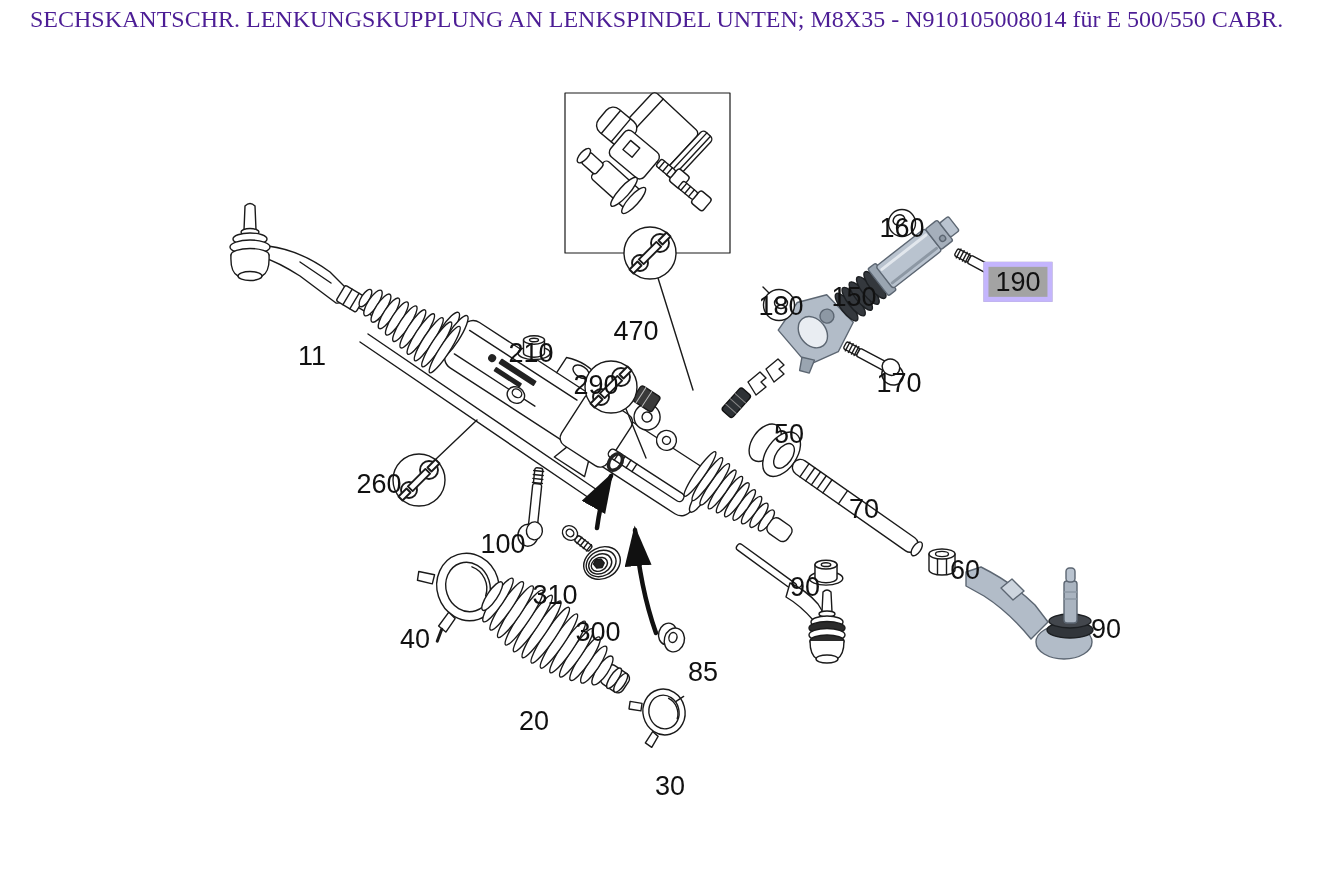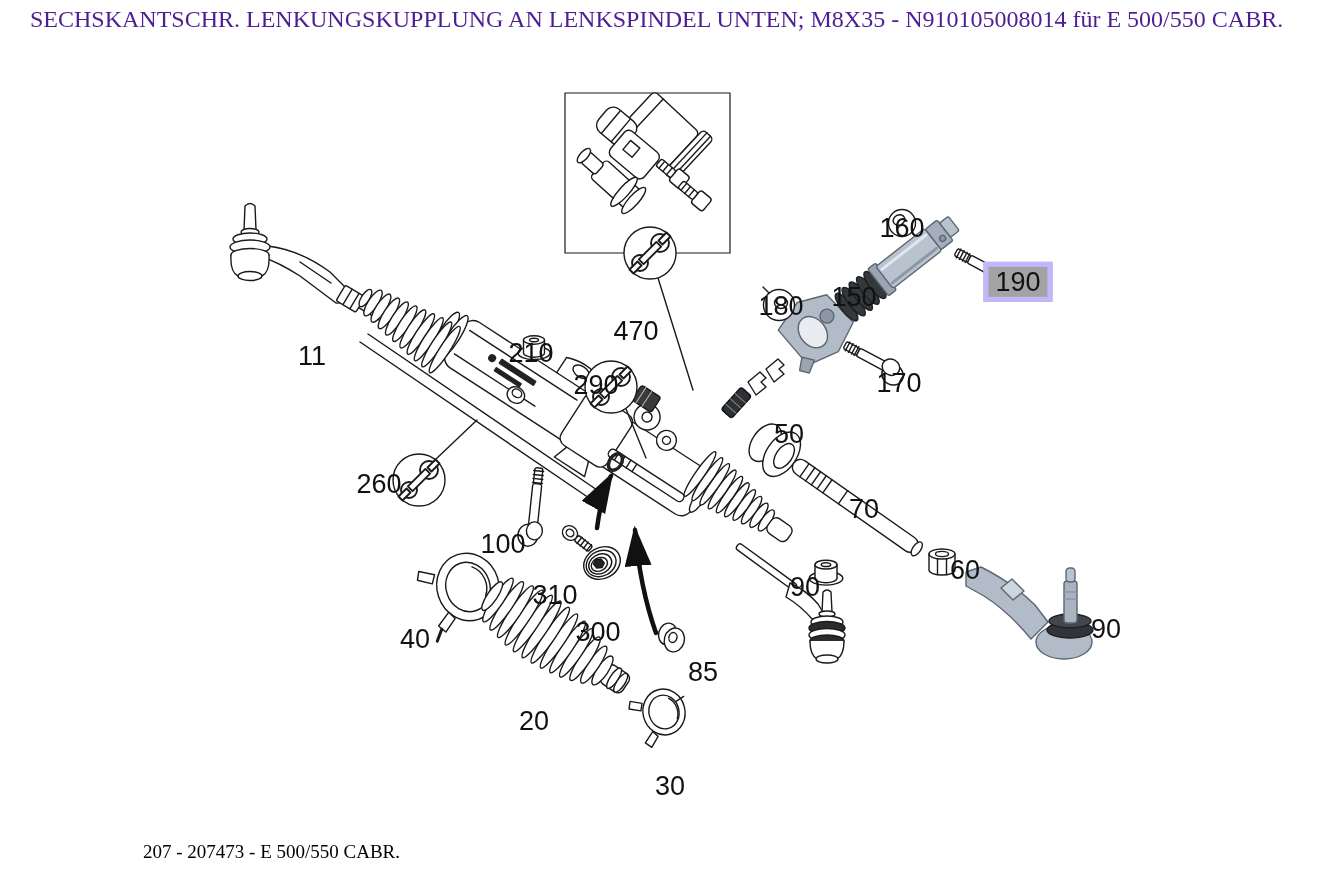--- a/index.html
+++ b/index.html
@@ -411,14 +411,13 @@
   <div class="plabel" style="left:864px;top:474px">70</div>
   <div class="plabel" style="left:965px;top:535px">60</div>
   <div class="plabel" style="left:1106px;top:594px">90</div>
   <div class="plabel" style="left:854px;top:262px">150</div>
   <div class="plabel" style="left:902px;top:193px">160</div>
   <div class="plabel" style="left:899px;top:348px">170</div>
   <div class="plabel" style="left:781px;top:271px">180</div>
   <div class="plabel" style="left:789px;top:399px">50</div>
   <div class="plabel hl" style="left:1018px;top:247px">190</div>
 
-  <div class="footer">207 - 207473 - E 500/550 CABR.</div>
 </div>
 
 </body></html>

